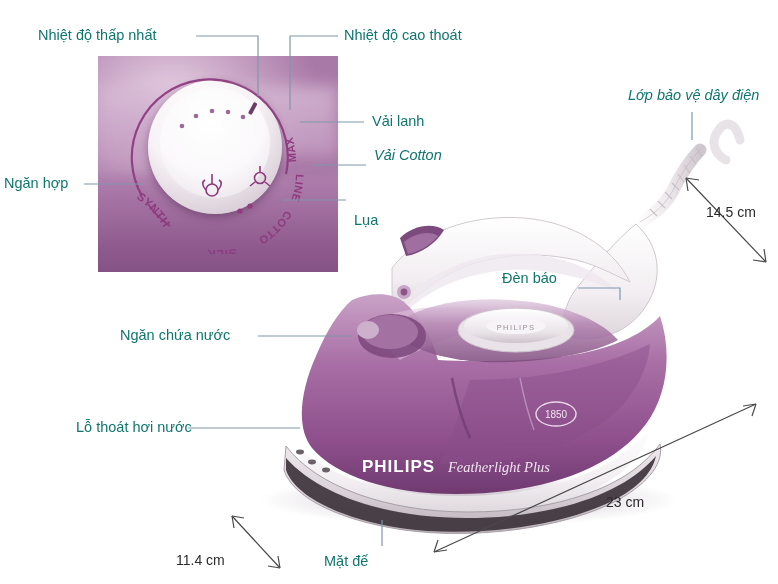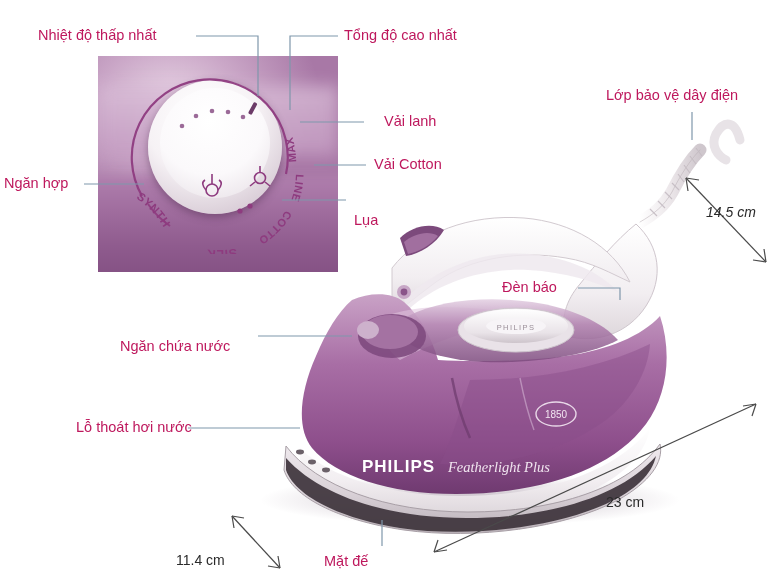--- a/index.html
+++ b/index.html
@@ -16,21 +16,21 @@
   }
   #stage {
     position: relative;
     width: 778px;
     height: 584px;
   }
   .label {
     position: absolute;
     font-size: 14.5px;
     line-height: 1.25;
-    color: #be185d;
+    color: #0f766e;
     white-space: nowrap;
   }
   .dim {
     position: absolute;
     font-size: 14px;
     color: #2a2a2a;
     white-space: nowrap;
   }
   svg.overlay {
     position: absolute;
@@ -337,39 +337,39 @@
       <path d="M 756 404 l -13 2 M 756 404 l -4 12"></path>
 
       <path d="M 232 516 L 280 568"></path>
       <path d="M 232 516 l 12 2 M 232 516 l 2 12"></path>
       <path d="M 280 568 l -12 -2 M 280 568 l -2 -12"></path>
     </g>
   </svg>
 
   <div class="label" style="left:38px; top:26px;">Nhiệt độ thấp nhất</div>
 
-  <div class="label" style="left:344px; top:26px;">Tổng độ cao nhất</div>
-
-  <div class="label" style="left:372px; top:112px;margin-left:12px;">Vải lanh</div>
-
-  <div class="label" style="left:374px; top:155px;">Vải Cotton</div>
+  <div class="label" style="left:344px; top:26px;">Nhiệt độ cao thoát</div>
+
+  <div class="label" style="left:372px; top:112px;">Vải lanh</div>
+
+  <div class="label" style="left:374px; top:146px;font-style:italic;">Vải Cotton</div>
 
   <div class="label" style="left:354px; top:190px;margin-top:21px;">Lụa</div>
 
   <div class="label" style="left:4px; top:174px;">Ngăn hợp</div>
 
-  <div class="label" style="left:606px; top:86px;">Lớp bảo vệ dây điện</div>
-
-  <div class="label" style="left:502px; top:278px;">Đèn báo</div>
-
-  <div class="label" style="left:120px; top:326px;margin-top:11px;">Ngăn chứa nước</div>
+  <div class="label" style="left:628px; top:86px;font-style:italic;">Lớp bảo vệ dây điện</div>
+
+  <div class="label" style="left:502px; top:269px;">Đèn báo</div>
+
+  <div class="label" style="left:120px; top:326px;">Ngăn chứa nước</div>
 
   <div class="label" style="left:76px; top:418px;text-align:center;">Lỗ thoát hơi nước</div>
 
   <div class="label" style="left:324px; top:552px;text-align:center;">Mặt đế</div>
 
-  <div class="dim" style="left:706px; top:204px;font-style:italic;">14.5 cm</div>
+  <div class="dim" style="left:706px; top:204px;">14.5 cm</div>
 
   <div class="dim" style="left:606px; top:494px;">23 cm</div>
 
   <div class="dim" style="left:176px; top:552px;text-align:right;">11.4 cm</div>
 
 </div>
 
 </body></html>

